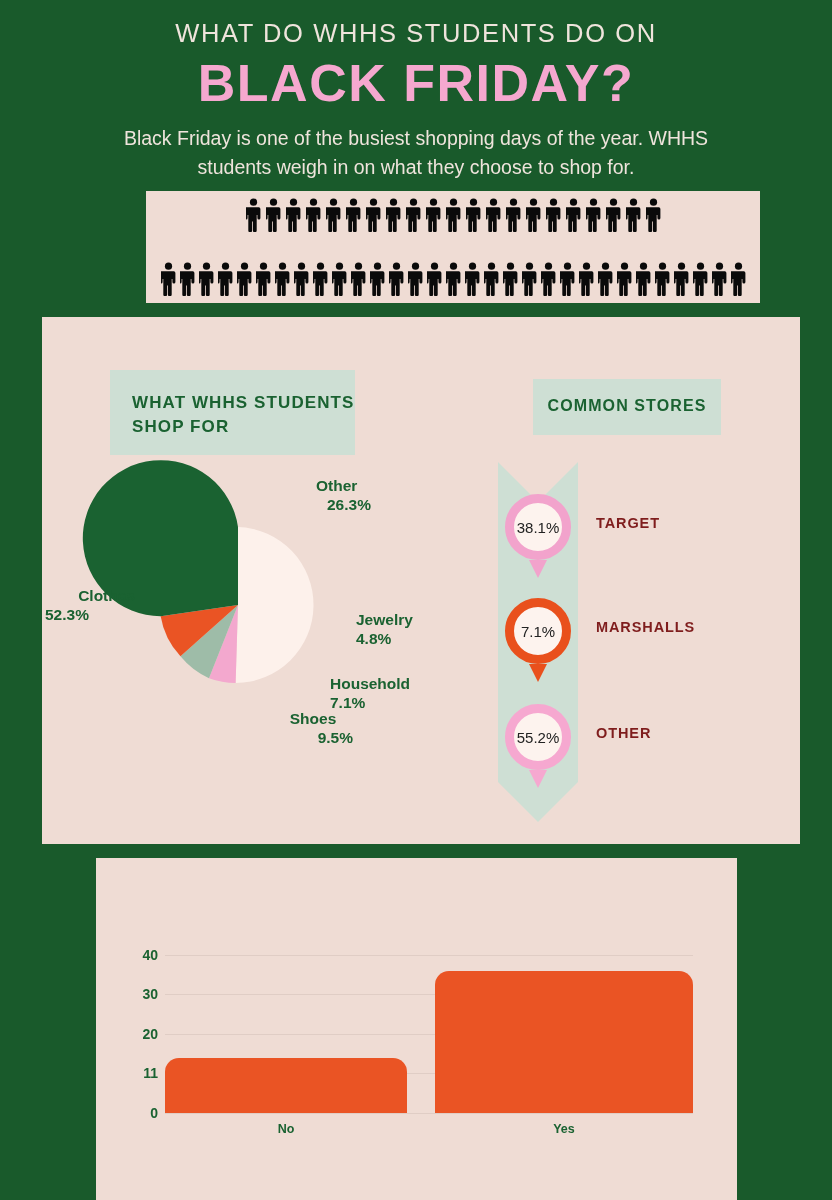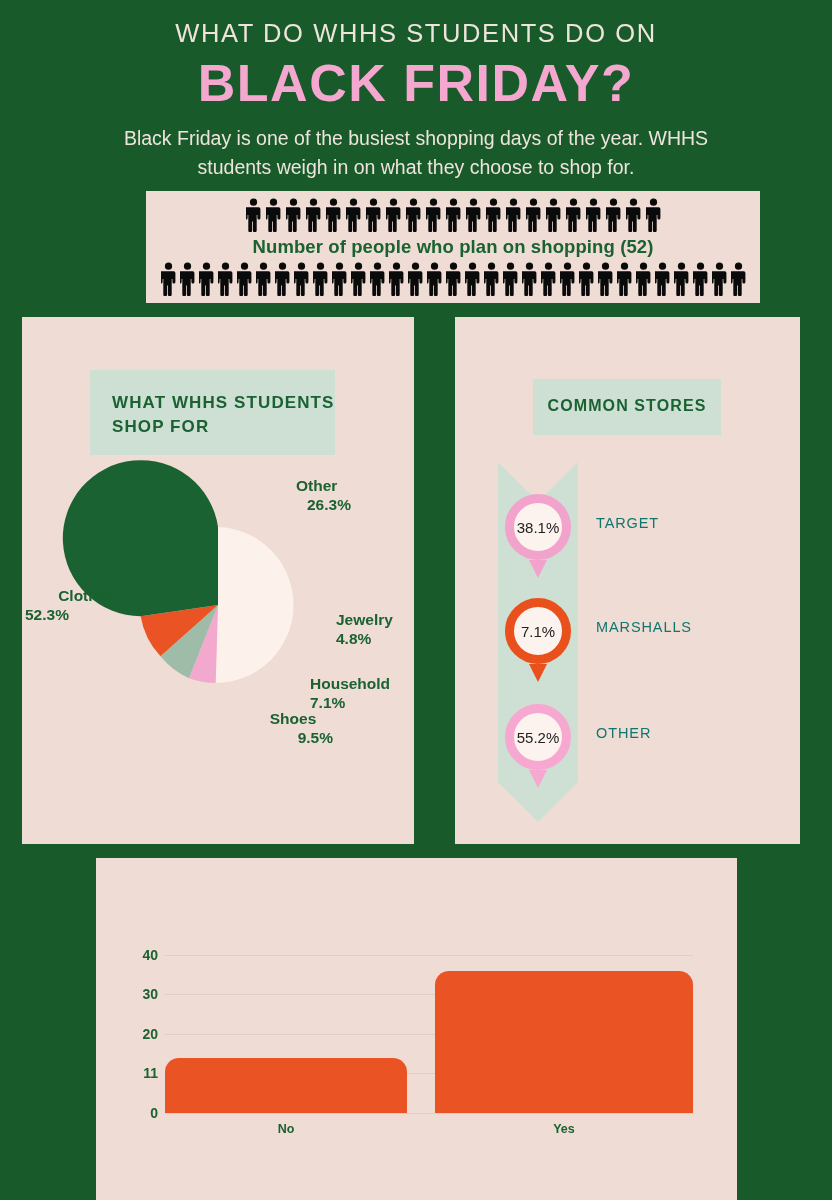--- a/index.html
+++ b/index.html
@@ -76,21 +76,21 @@
     font-weight: 700;
     letter-spacing: 0.1px;
     white-space: nowrap;
   }
 
   
   .panel {
     position: absolute;
     background: #EFDCD4;
   }
-  #panel-pie   { left: 22px;  top: 317px; width: 392px; height: 527px; }
+  #panel-pie   { left: 42px;  top: 317px; width: 392px; height: 527px; padding-left: 48px; }
   #panel-store { left: 455px; top: 317px; width: 345px; height: 527px; }
   #panel-bar   { left: 96px;  top: 858px; width: 641px; height: 342px; }
 
   .chip {
     background: #CEDFD4;
     color: #1A6231;
     font-weight: 700;
     letter-spacing: 1.1px;
     display: inline-block;
   }
@@ -148,23 +148,23 @@
     font-weight: 400;
   }
   .pin-tail {
     position: absolute;
     width: 0; height: 0;
     border-left: 9px solid transparent;
     border-right: 9px solid transparent;
   }
   .store-name {
     position: absolute;
-    color: #0f766e;
+    color: #7f1d1d;
     font-size: 14.5px;
-    font-weight: 400;
+    font-weight: 700;
     letter-spacing: 0.9px;
   }
 
   
   #bar-chip {
     position: absolute;
     left: 127px;
     top: 43px;
     width: 400px;
     height: 57px;
@@ -323,21 +323,20 @@
           <path d="M2.2 9.3 h10.6 a1.6 1.6 0 0 1 1.6 1.6 v9.2 a1.5 1.5 0 0 1 -3 0 v-3.2 h-0.7 v15.5 a1.9 1.9 0 0 1 -3.8 0 v-9.0 h-0.8 v9.0 a1.9 1.9 0 0 1 -3.8 0 v-15.5 h-0.7 v3.2 a1.5 1.5 0 0 1 -3 0 v-9.2 a1.6 1.6 0 0 1 1.6 -1.6 z" fill="#0A0A0A"></path>
         </svg>
       </span>
       <span style="display:inline-block;margin:0 2.5px;">
         <svg width="15" height="34" viewBox="0 0 15 34">
           <circle cx="7.5" cy="4.2" r="3.6" fill="#0A0A0A"></circle>
           <path d="M2.2 9.3 h10.6 a1.6 1.6 0 0 1 1.6 1.6 v9.2 a1.5 1.5 0 0 1 -3 0 v-3.2 h-0.7 v15.5 a1.9 1.9 0 0 1 -3.8 0 v-9.0 h-0.8 v9.0 a1.9 1.9 0 0 1 -3.8 0 v-15.5 h-0.7 v3.2 a1.5 1.5 0 0 1 -3 0 v-9.2 a1.6 1.6 0 0 1 1.6 -1.6 z" fill="#0A0A0A"></path>
         </svg>
       </span>
     </div>
-  <div class="picto-label">Number of people who plan on shopping (52)</div>
   <div class="picto-row row-bottom" id="picto-bottom">
       <span style="display:inline-block;margin:0 2px;">
         <svg width="15" height="34" viewBox="0 0 15 34">
           <circle cx="7.5" cy="4.2" r="3.6" fill="#0A0A0A"></circle>
           <path d="M2.2 9.3 h10.6 a1.6 1.6 0 0 1 1.6 1.6 v9.2 a1.5 1.5 0 0 1 -3 0 v-3.2 h-0.7 v15.5 a1.9 1.9 0 0 1 -3.8 0 v-9.0 h-0.8 v9.0 a1.9 1.9 0 0 1 -3.8 0 v-15.5 h-0.7 v3.2 a1.5 1.5 0 0 1 -3 0 v-9.2 a1.6 1.6 0 0 1 1.6 -1.6 z" fill="#0A0A0A"></path>
         </svg>
       </span>
       <span style="display:inline-block;margin:0 2px;">
         <svg width="15" height="34" viewBox="0 0 15 34">
           <circle cx="7.5" cy="4.2" r="3.6" fill="#0A0A0A"></circle>

